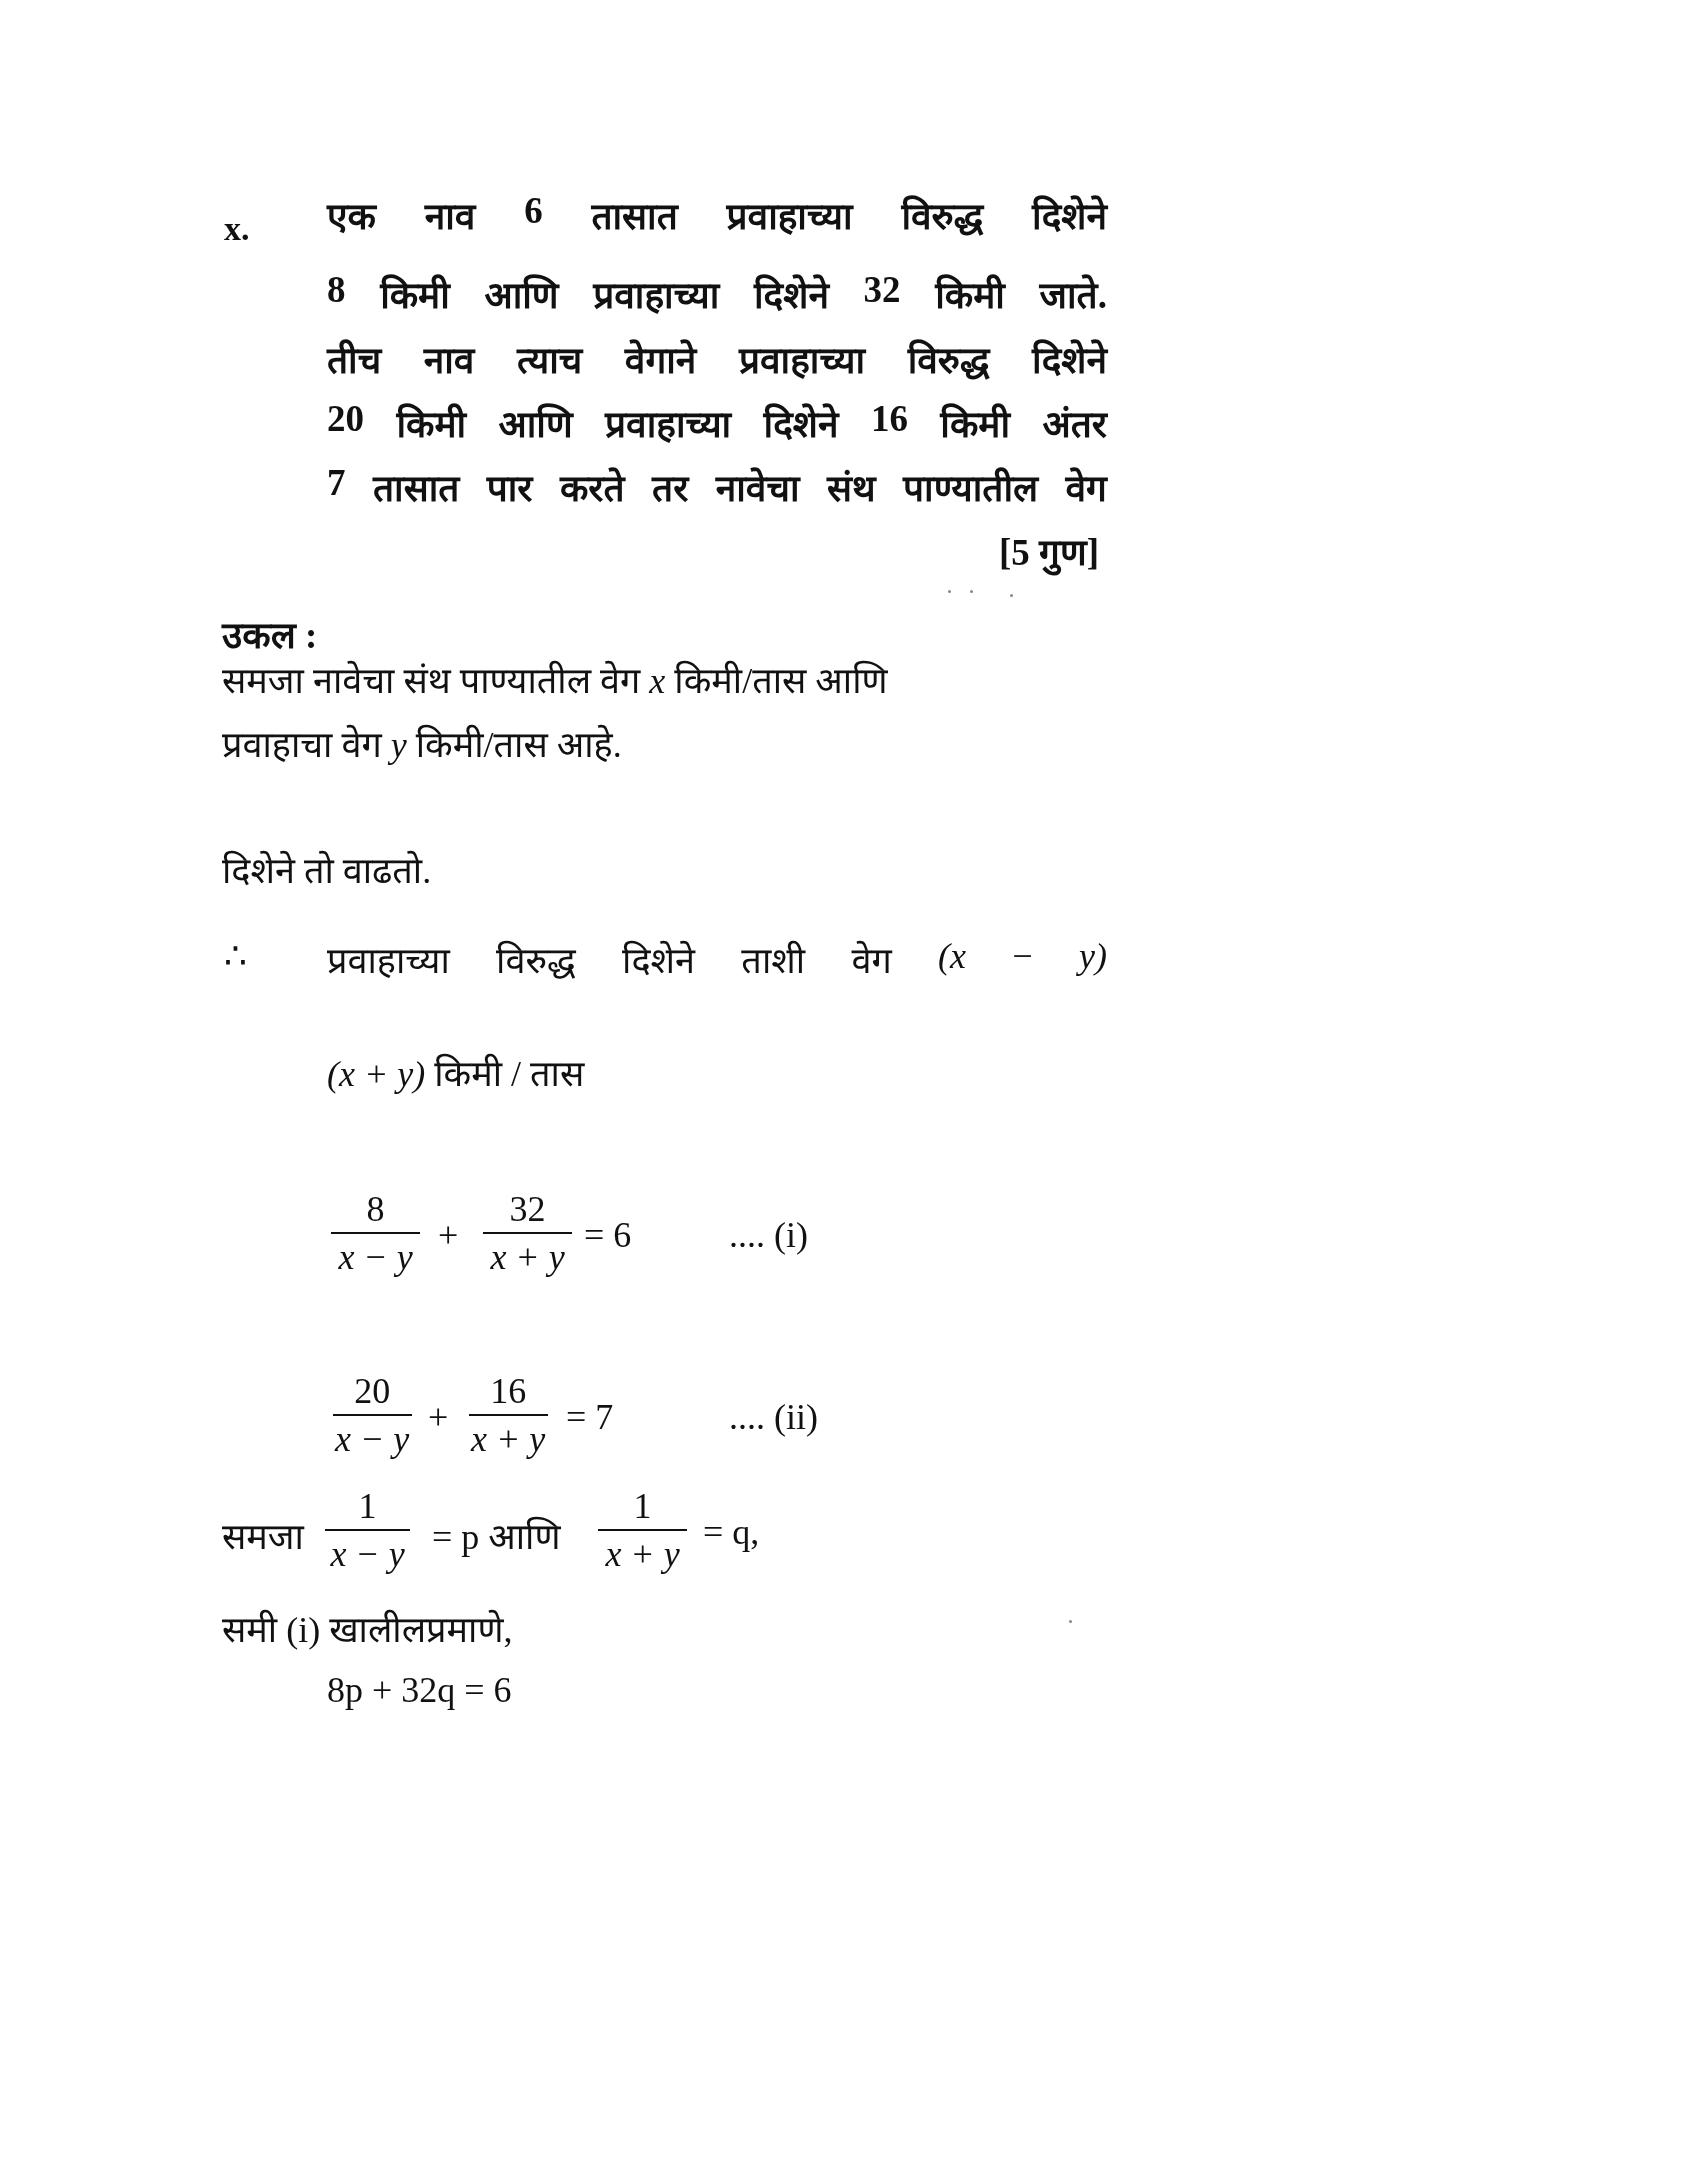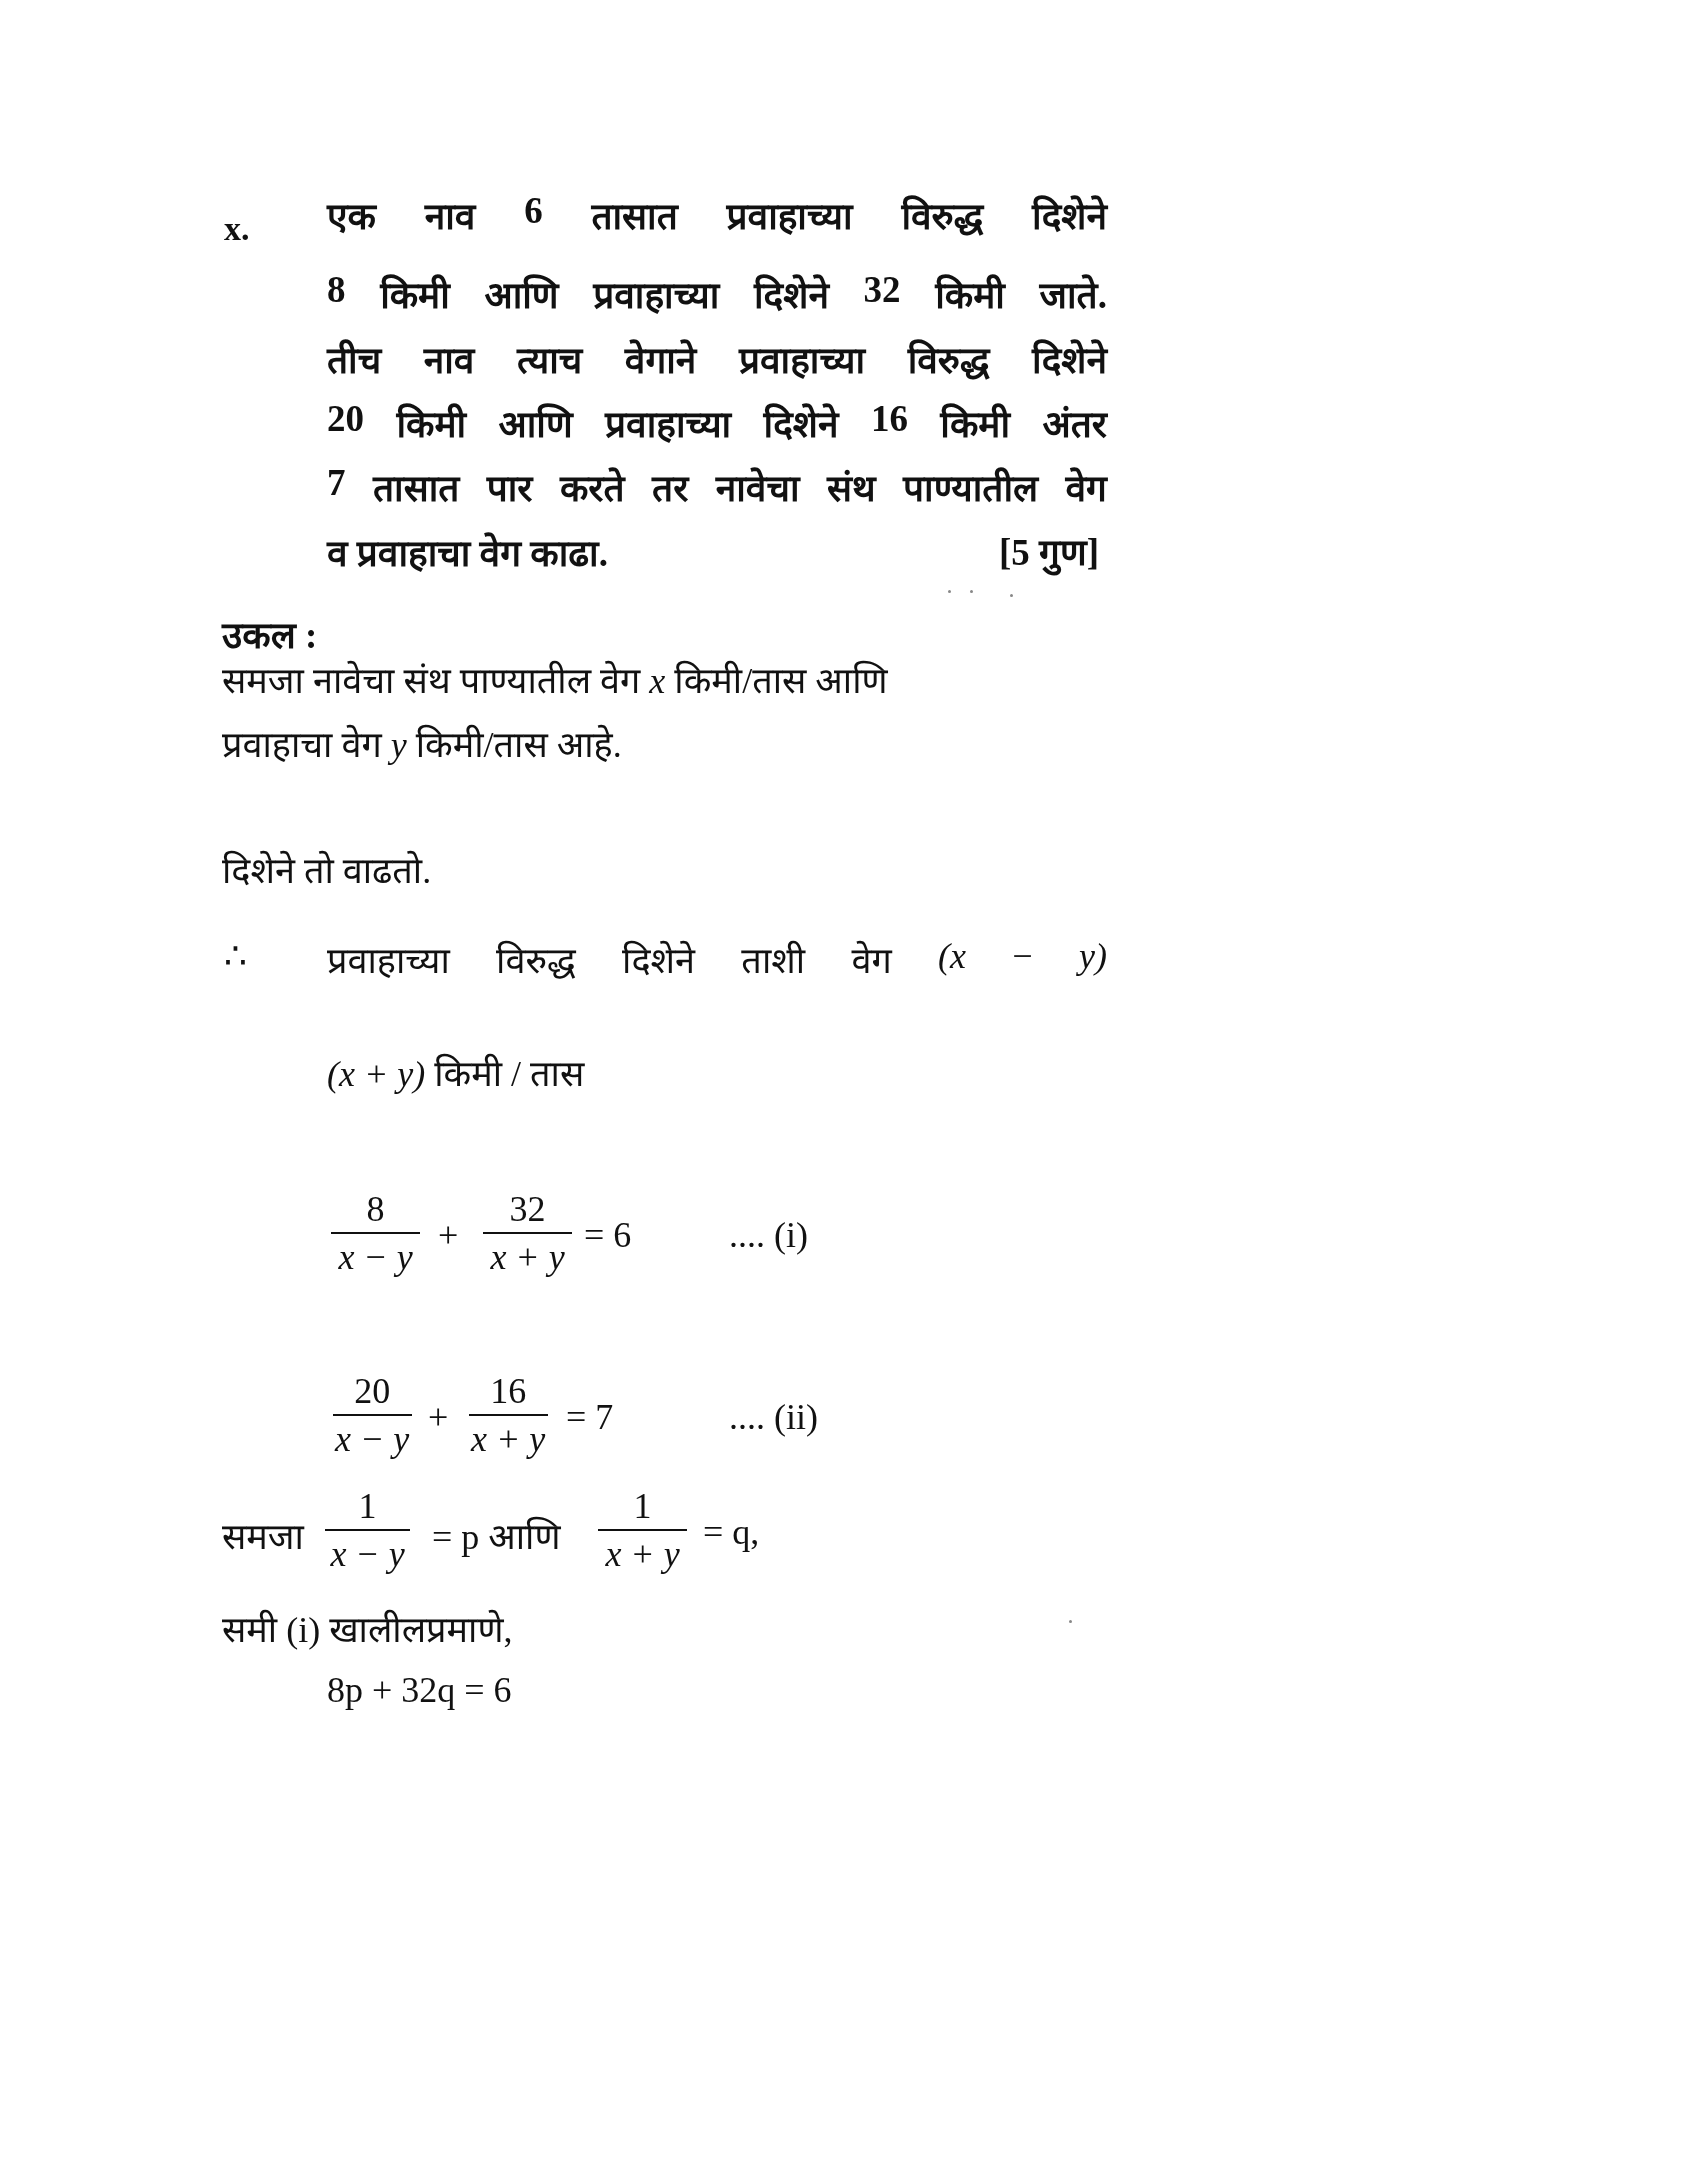--- a/index.html
+++ b/index.html
@@ -75,21 +75,20 @@
     <span>7</span>
     <span>तासात</span>
     <span>पार</span>
     <span>करते</span>
     <span>तर</span>
     <span>नावेचा</span>
     <span>संथ</span>
     <span>पाण्यातील</span>
     <span>वेग</span>
   </div>
-  <div class="line q-line" style="top:526px;">व प्रवाहाचा वेग काढा.</div>
   <div class="marks">[5 गुण]</div>
 
   <div class="solution-head">उकल :</div>
 
   <div class="line body-line" style="top:655px;">
     <span>समजा नावेचा संथ पाण्यातील वेग </span><span class="ital">x</span><span> किमी/तास आणि</span>
   </div>
   <div class="line body-line" style="top:719px;">
     <span>प्रवाहाचा वेग </span><span class="ital">y</span><span> किमी/तास आहे.</span>
   </div>

